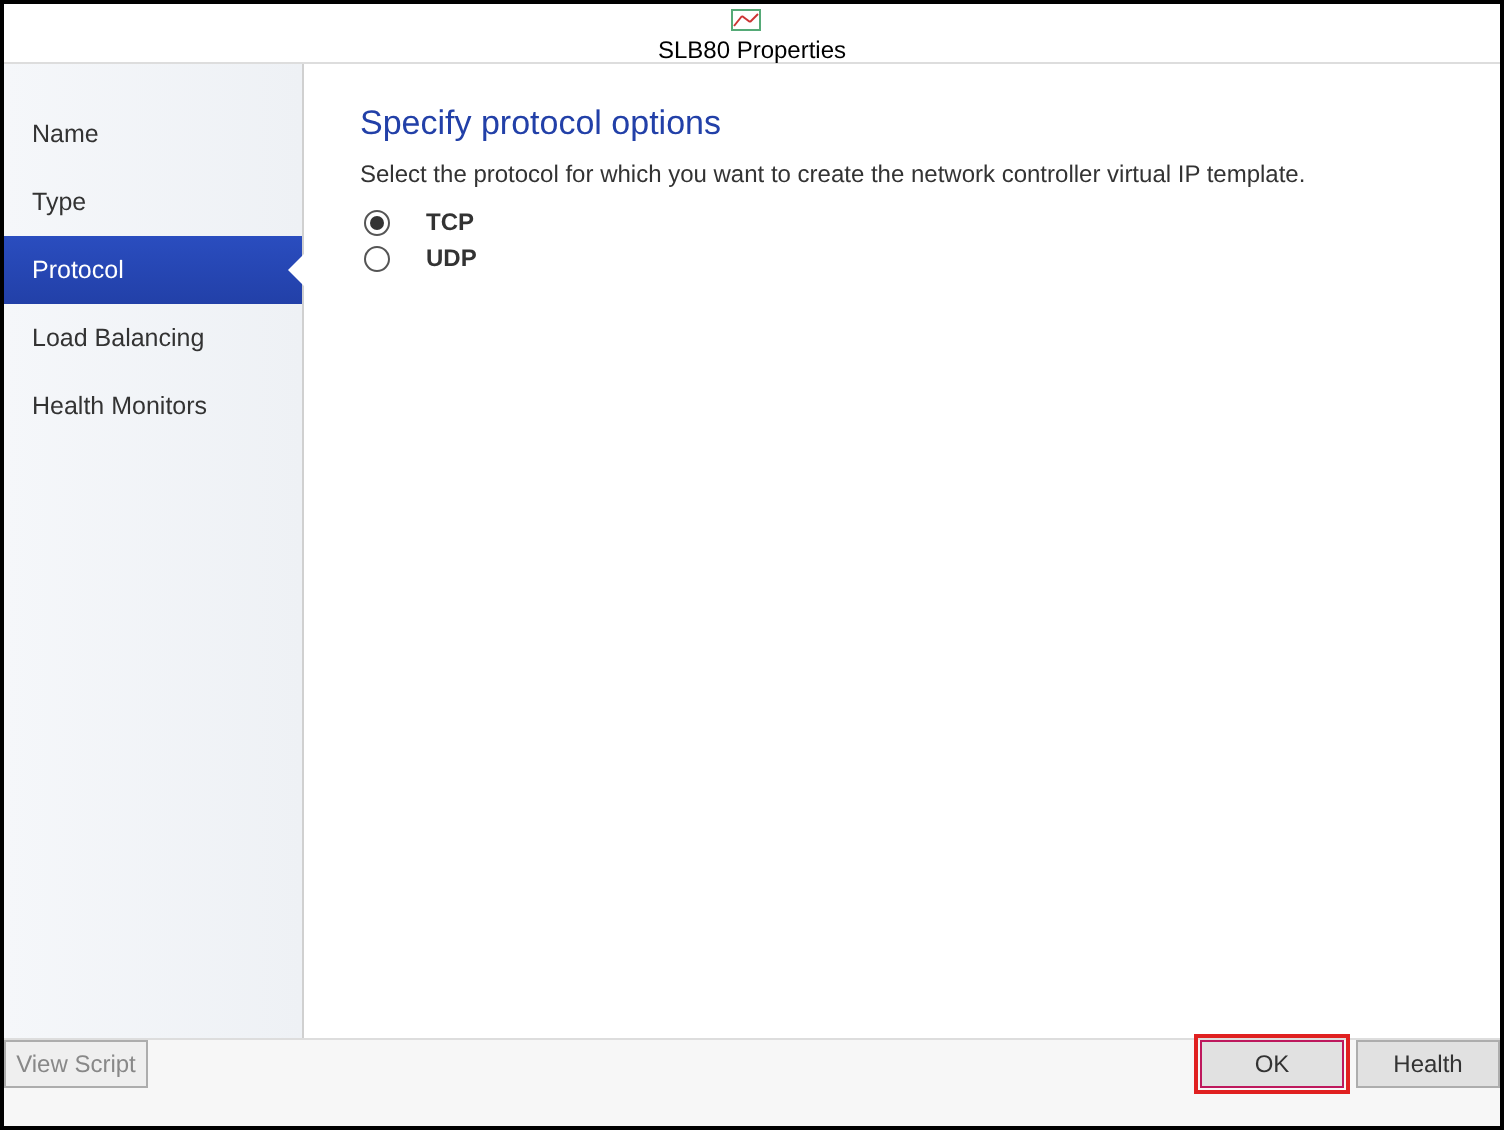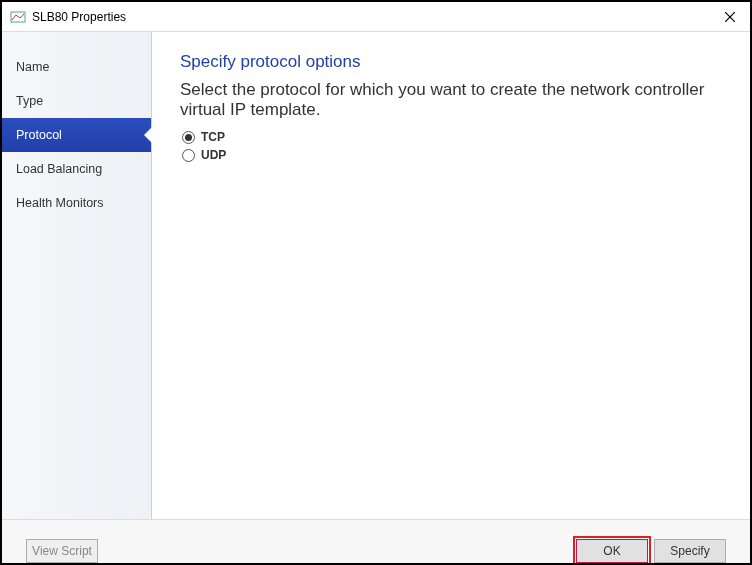--- a/index.html
+++ b/index.html
@@ -14,20 +14,21 @@
       flex-direction: column;
       color: #333;
     }
     .titlebar {
       height: 30px;
       display: flex;
       align-items: center;
       padding: 0 8px;
       border-bottom: 1px solid #ddd;
       background: #fff;
+      flex-direction: column;
     }
     .title-icon {
       width: 16px; height: 16px;
       margin-right: 6px;
       display: inline-flex;
       align-items: center;
       justify-content: center;
     }
     .title-text { flex: 1; font-size: 12px; color: #000; }
     .close-btn {
@@ -74,34 +75,34 @@
       padding: 20px 28px;
       background: #fff;
     }
     .page-title {
       color: #2240a8;
       font-size: 17px;
       font-weight: 400;
       margin-bottom: 8px;
     }
     .desc {
-      font-size: 17px;
+      font-size: 12px;
       color: #333;
       margin-bottom: 10px;
     }
     .radio-group { 
       display: flex; 
       flex-direction: column; 
       gap: 4px; 
       margin-left: 2px;
     }
     .radio-row {
       display: flex;
       align-items: center;
-      gap: 6px;
+      gap: 18px;
       font-size: 12px;
       font-weight: bold;
       cursor: pointer;
     }
     .radio-circle {
       width: 13px; height: 13px;
       border: 1px solid #555;
       border-radius: 50%;
       display: inline-flex;
       align-items: center;
@@ -111,22 +112,22 @@
     .radio-circle.checked::after {
       content: "";
       width: 7px; height: 7px;
       background: #333;
       border-radius: 50%;
     }
     .footer {
       height: 44px;
       border-top: 1px solid #ddd;
       display: flex;
-      align-items: flex-end;
-      padding: 0 24px;
+      align-items: flex-start;
+      padding: 0 0;
       background: #f7f7f7;
     }
     .footer-spacer { flex: 1; }
     .btn {
       min-width: 72px;
       height: 24px;
       border: 1px solid #adadad;
       background: #e1e1e1;
       font-size: 12px;
       color: #333;
@@ -201,14 +202,14 @@
         <span>UDP</span>
       </label>
     </div>
   </div>
 </div>
 
 <div class="footer">
   <button class="btn viewscript">View Script</button>
   <span class="footer-spacer"></span>
   <button class="btn ok">OK</button>
-  <button class="btn">Specify</button>
+  <button class="btn">Health</button>
 </div>
 
 </body></html>

